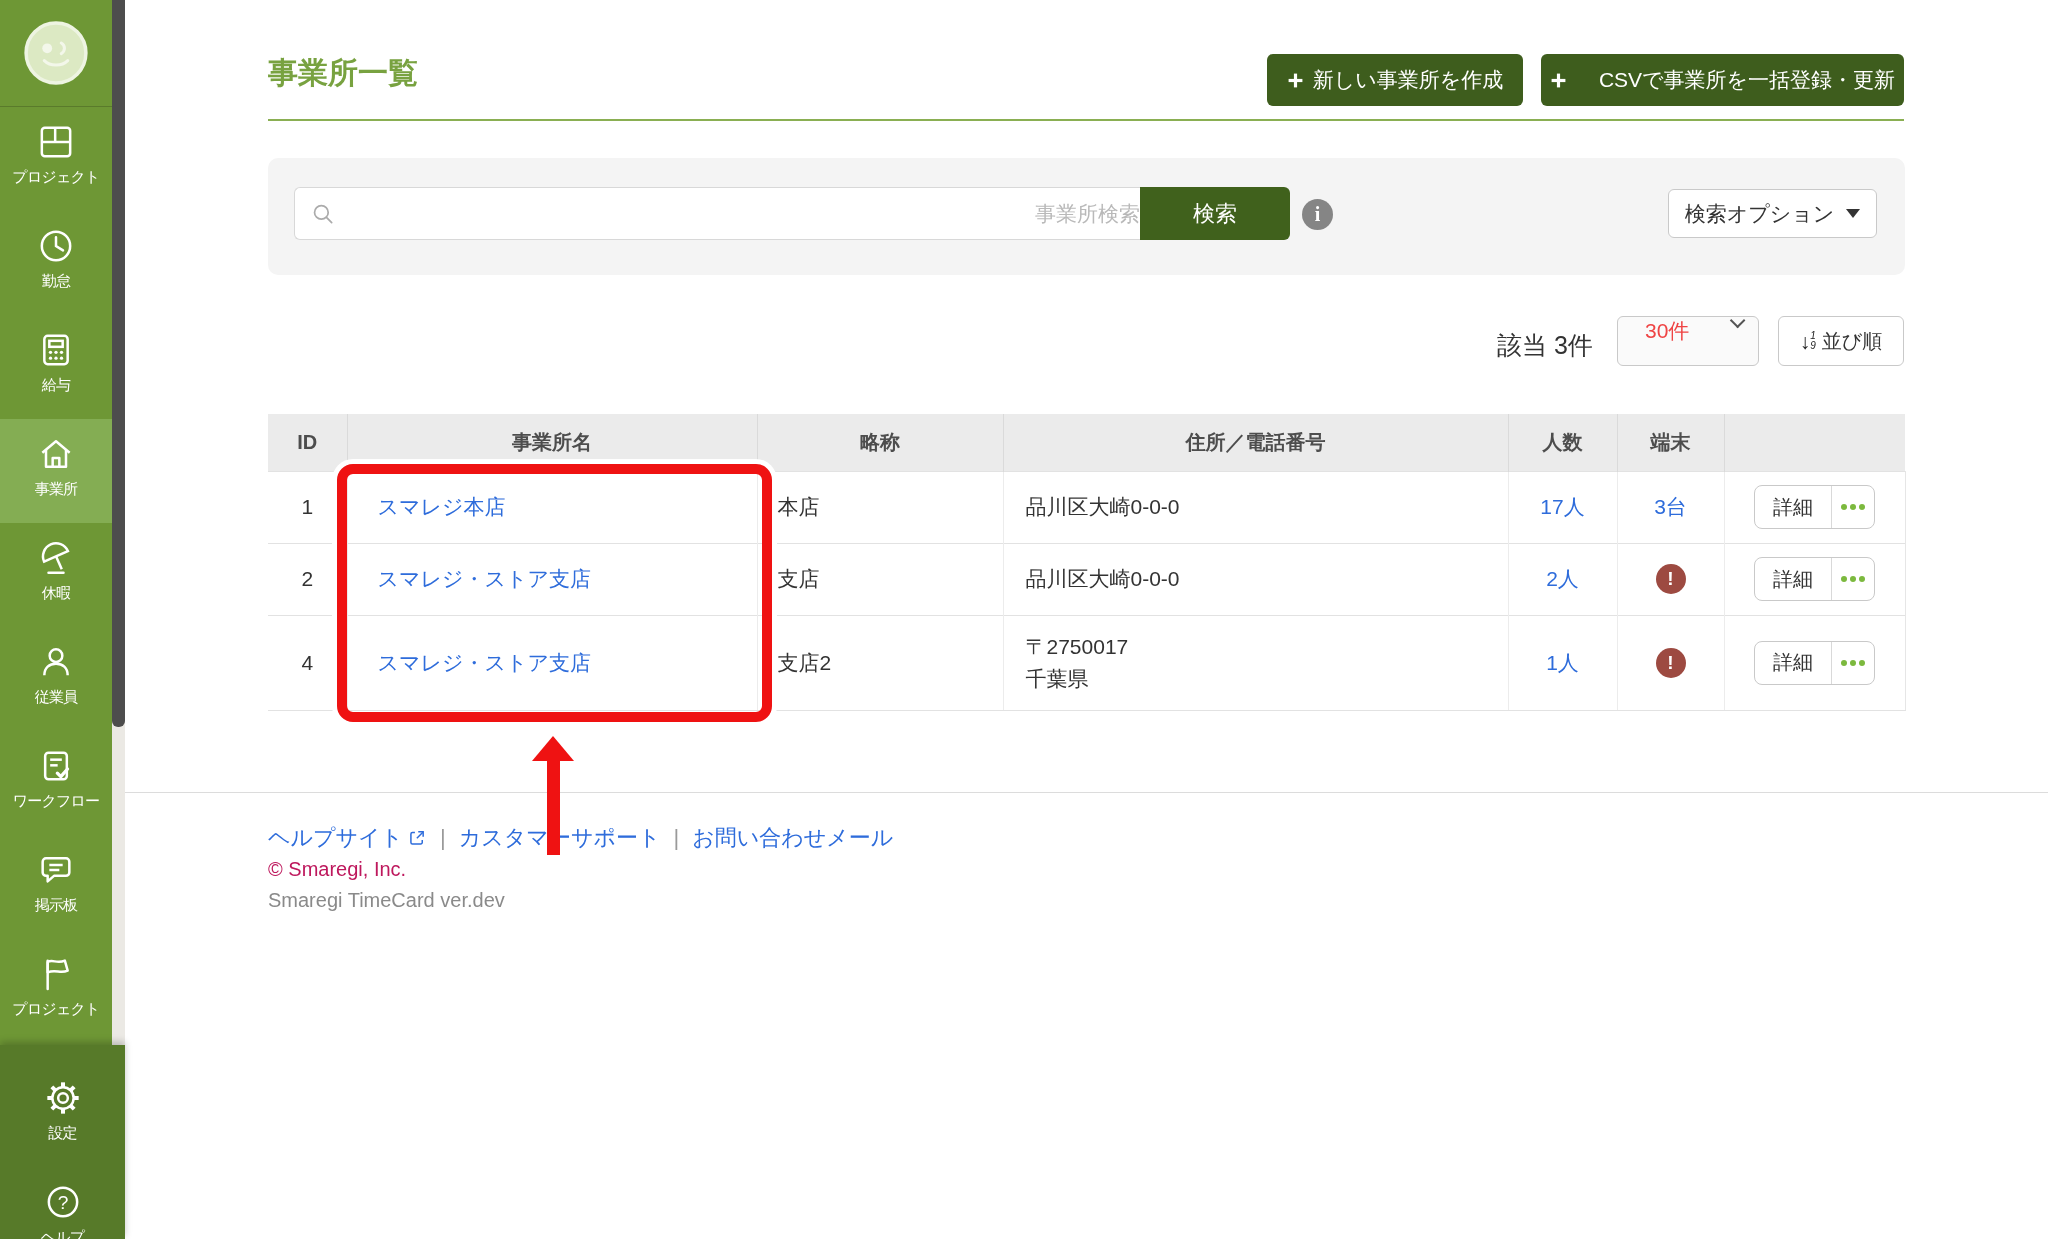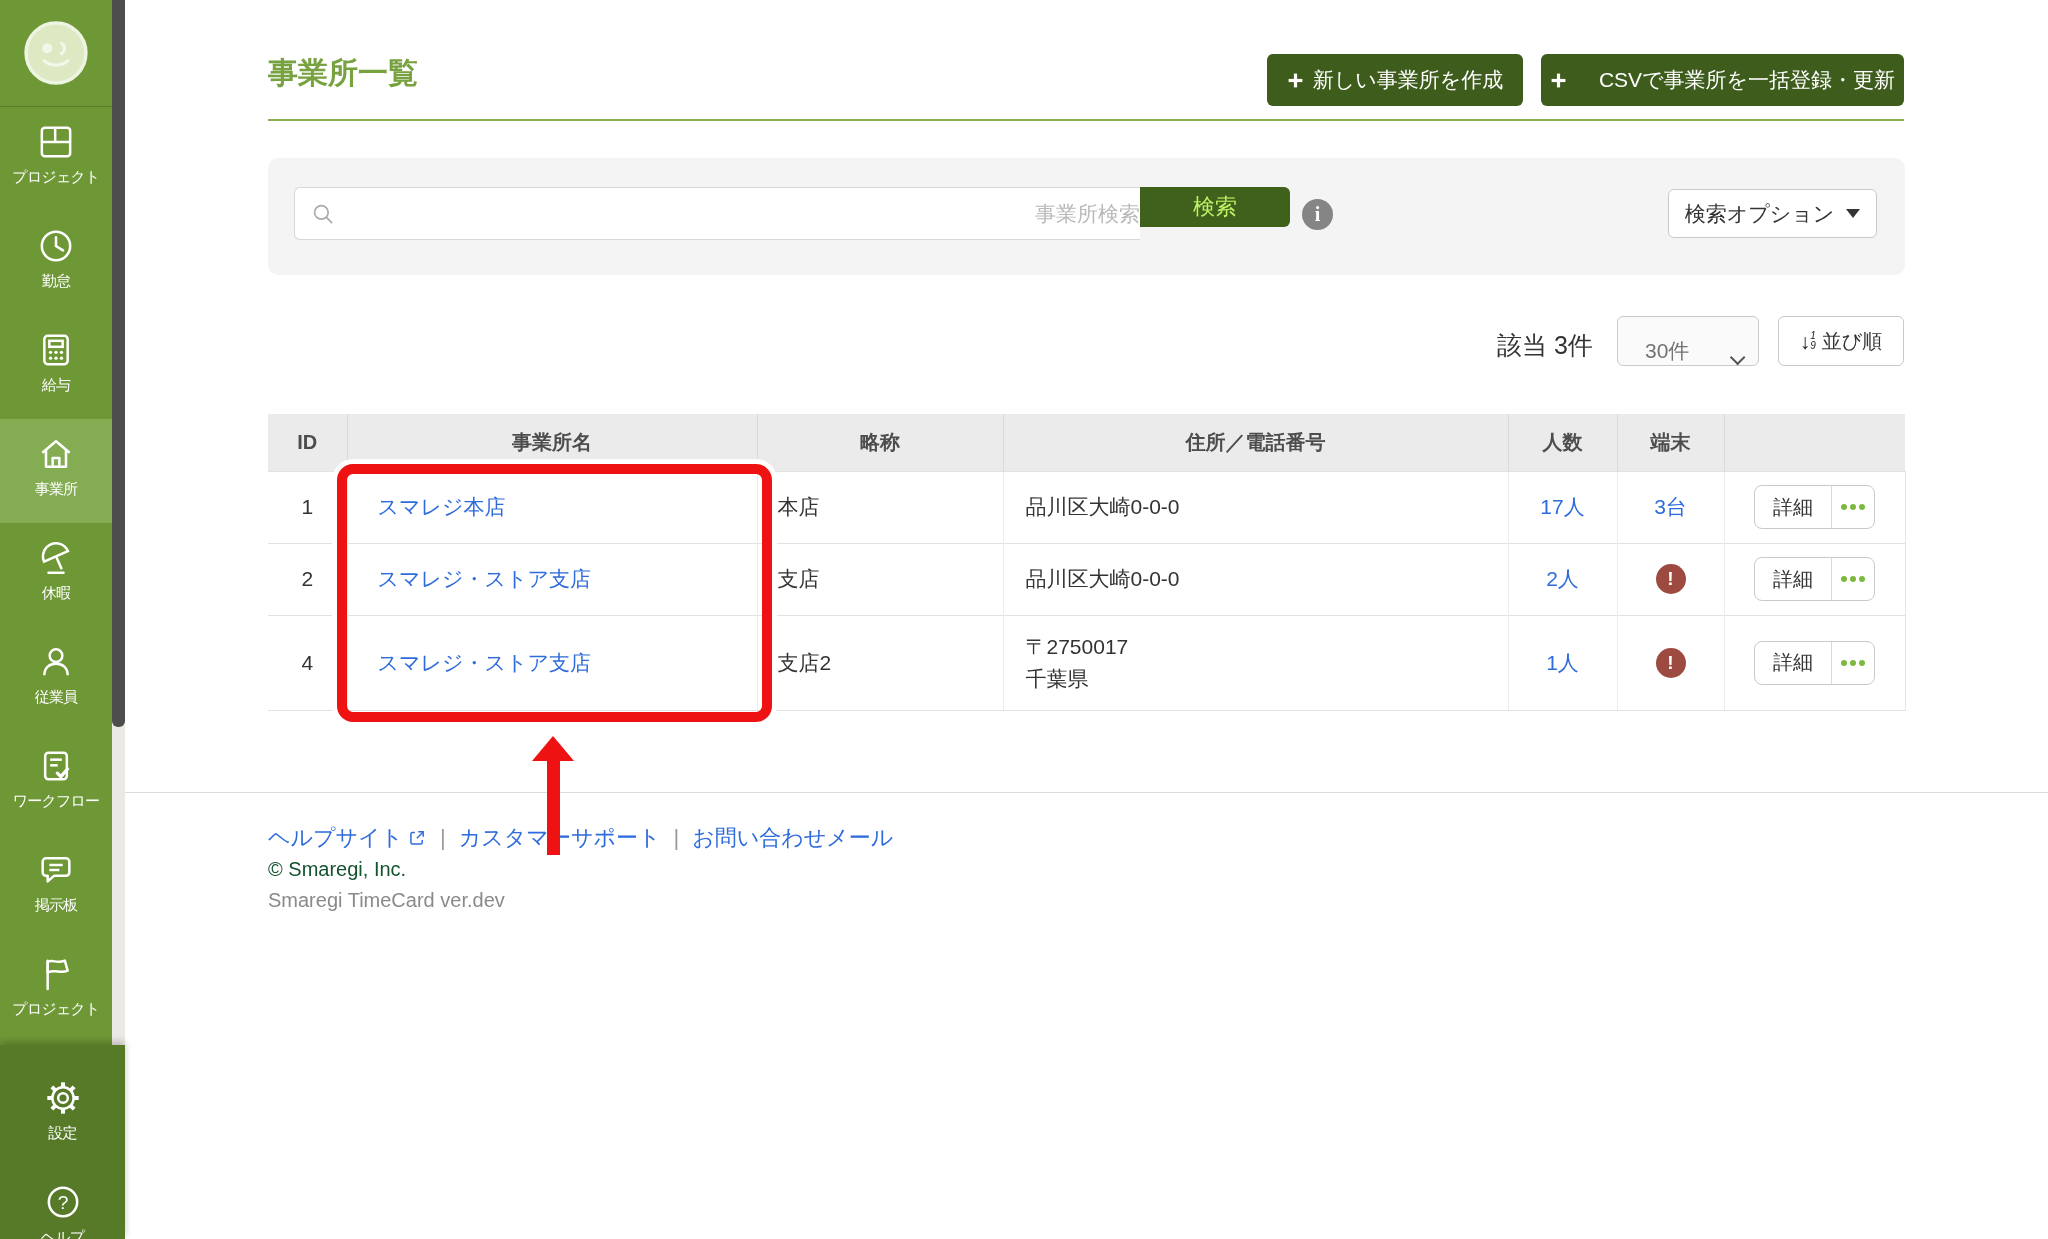--- a/index.html
+++ b/index.html
@@ -26,28 +26,28 @@
   .top-btn { position:absolute; top:54px; height:52px; background:#3e5d1d; border:none; border-radius:6px; color:#fff; font-size:21px; display:flex; align-items:center; justify-content:center; gap:9px; cursor:pointer; font-family:inherit; }
   .btn-create { left:1267px; width:256px; }
   .btn-csv { left:1541px; width:363px;gap:32px; }
 
   
   .search-panel { position:absolute; left:268px; top:158px; width:1637px; height:117px; background:#f4f4f4; border-radius:10px; }
   .search-box { position:absolute; left:26px; top:29px; width:846px; height:53px; background:#fff; border:1px solid #d8d8d8; border-right:none; border-radius:6px 0 0 6px; display:flex; align-items:center; }
   .search-box input { border:none; outline:none; flex:1; height:100%; font-size:21px; color:#333; background:transparent; padding-left:10px; font-family:inherit;text-align:right; }
   .search-box input::placeholder { color:#b9b9b9; }
   .search-glass { margin-left:15px; display:flex; }
-  .btn-search { position:absolute; left:872px; top:29px; width:150px; height:40px; background:#40611c; border:none; border-radius:0 6px 6px 0; color:#bef264; font-size:22px; cursor:pointer; font-family:Liberation Sans, sans-serif; }
+  .btn-search { position:absolute; left:872px; top:29px; width:150px; height:53px; background:#40611c; border:none; border-radius:0 6px 6px 0; color:#ffffff; font-size:22px; cursor:pointer; font-family:Liberation Sans, sans-serif; }
   .info-badge { position:absolute; left:1034px; top:41px; width:31px; height:31px; border-radius:50%; background:#858585; color:#fff; font-family:"Liberation Serif","DejaVu Serif",serif; font-weight:700; font-size:20px; display:flex; align-items:center; justify-content:center; cursor:pointer; }
   .btn-options { position:absolute; left:1400px; top:31px; width:209px; height:49px; background:#fff; border:1px solid #c9c9c9; border-radius:6px; font-size:21px; color:#333; display:flex; align-items:center; justify-content:center; gap:12px; cursor:pointer; font-family:inherit; }
   .caret-down { width:0; height:0; border-left:7px solid transparent; border-right:7px solid transparent; border-top:9px solid #333; }
 
   
   .result-count { position:absolute; left:1497px; top:329px; font-size:25px; color:#333; }
-  .per-page { position:absolute; left:1617px; top:316px; width:142px; height:50px; background:#fafafa; border:1px solid #c9c9c9; border-radius:6px; display:flex; align-items:flex-end; justify-content:space-between; padding:0 17px 0 27px; font-size:21px; color:#737373; cursor:pointer; }
+  .per-page { position:absolute; left:1617px; top:316px; width:142px; height:50px; background:#fafafa; border:1px solid #c9c9c9; border-radius:6px; display:flex; align-items:flex-start; justify-content:space-between; padding:0 17px 0 27px; font-size:21px; color:#ef4444; cursor:pointer; }
   .chev { width:11px; height:11px; border-right:2px solid #555; border-bottom:2px solid #555; transform:rotate(45deg) translateY(-3px); }
   .btn-sort { position:absolute; left:1778px; top:316px; width:126px; height:50px; background:#fff; border:1px solid #c9c9c9; border-radius:6px; display:flex; align-items:center; justify-content:center; gap:6px; font-size:20px; color:#333; cursor:pointer; font-family:inherit; }
   .sort-ico { display:flex; align-items:center; }
   .sort-ico .arr { font-size:21px; line-height:1; color:#222; }
   .sort-ico .nums { display:flex; flex-direction:column; font-size:10px; line-height:1.05; color:#222; font-style:normal; }
 
   
   .office-table { position:absolute; left:268px; top:414px; width:1637px; border-collapse:collapse; table-layout:fixed; }
   .office-table th { background:#ebebeb; color:#4d4d4d; font-size:20px; font-weight:700; height:57px; text-align:center; border-right:1px solid #dadada; }
   .office-table th:last-child { border-right:none; }
@@ -71,21 +71,21 @@
   
   .red-box { position:absolute; left:337px; top:464px; width:435px; height:258px; border:10px solid #ef1212; border-radius:16px; box-shadow:0 0 0 5px #ffffff; z-index:40; pointer-events:none; }
   .red-arrow-shaft { position:absolute; left:547px; top:754px; width:13px; height:101px; background:#ef1212; z-index:41; pointer-events:none; }
   .red-arrow-head { position:absolute; left:532px; top:736px; width:0; height:0; border-left:21px solid transparent; border-right:21px solid transparent; border-bottom:25px solid #ef1212; z-index:41; pointer-events:none; }
 
   
   .content-divider { position:absolute; left:125px; top:792px; width:1923px; height:1px; background:#dcdcdc; }
   .footer-links { position:absolute; left:268px; top:823px; font-size:22px; color:#2e6cdb; display:flex; align-items:center; gap:13px; }
   .footer-links a { color:#2e6cdb; text-decoration:none; cursor:pointer; display:inline-flex; align-items:center; gap:4px; }
   .footer-links .sep { color:#9a9a9a; }
-  .footer-copy { position:absolute; left:268px; top:858px; font-size:20px; color:#14532d; }
+  .footer-copy { position:absolute; left:268px; top:858px; font-size:20px; color:#be185d; }
   .footer-ver { position:absolute; left:268px; top:889px; font-size:20px; color:#8a8a8a; }
 </style>
 </head>
 <body>
 
 <div class="screen">
 
   <aside class="sidebar">
     <div class="avatar-wrap">
       <svg width="68" height="68" viewBox="0 0 58 58">

